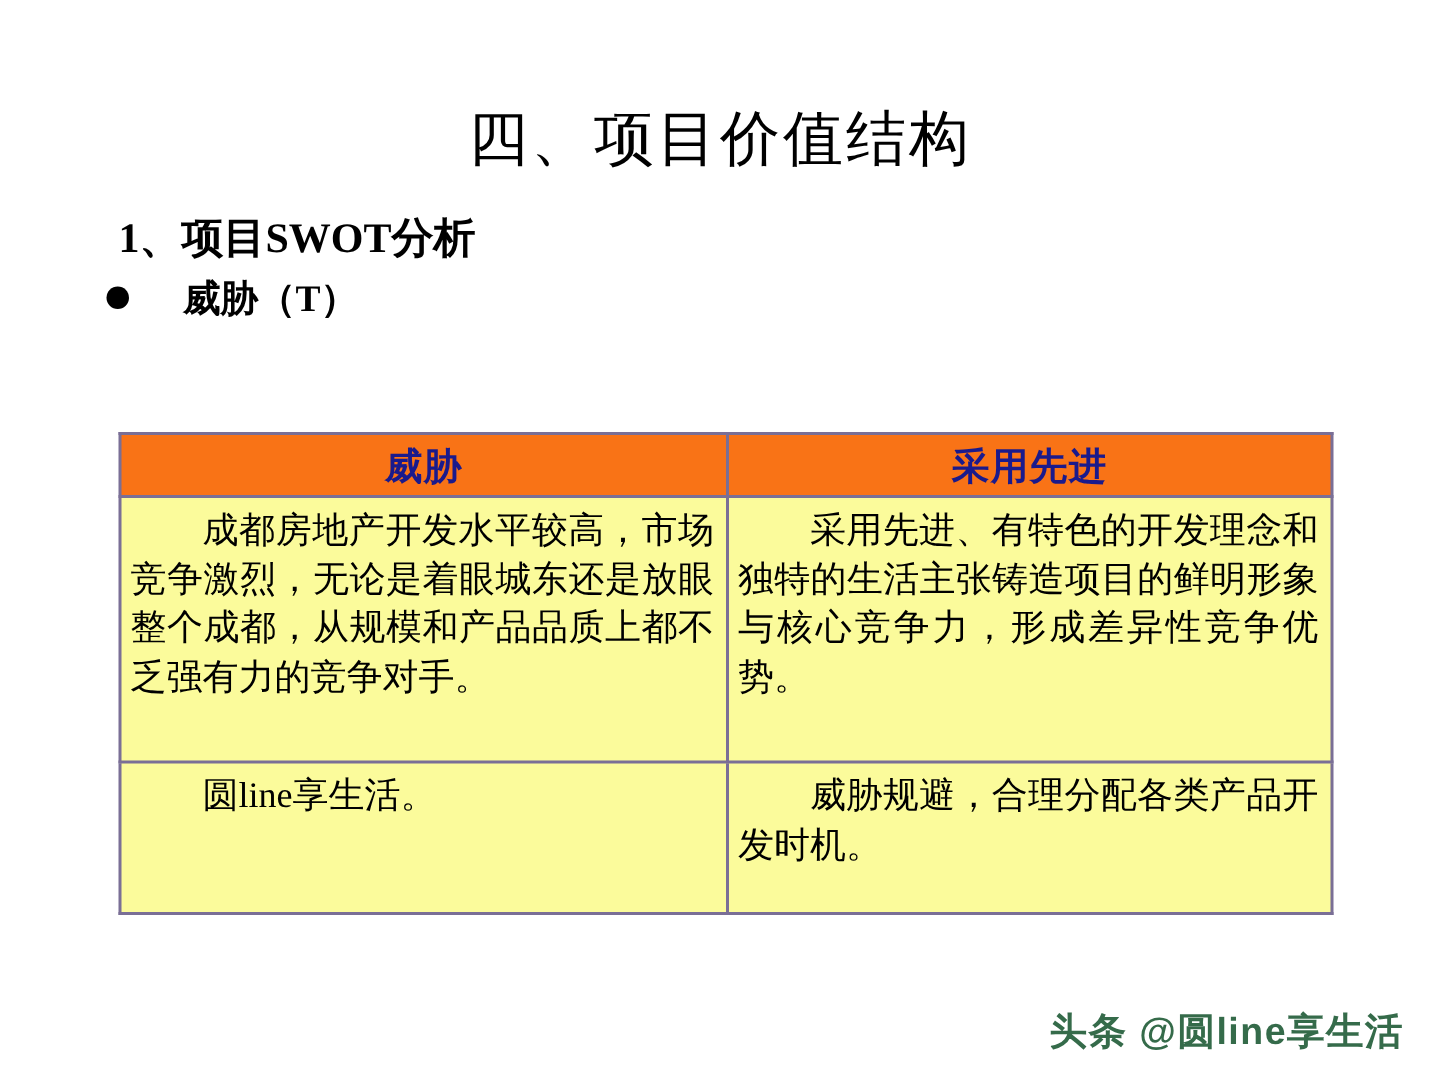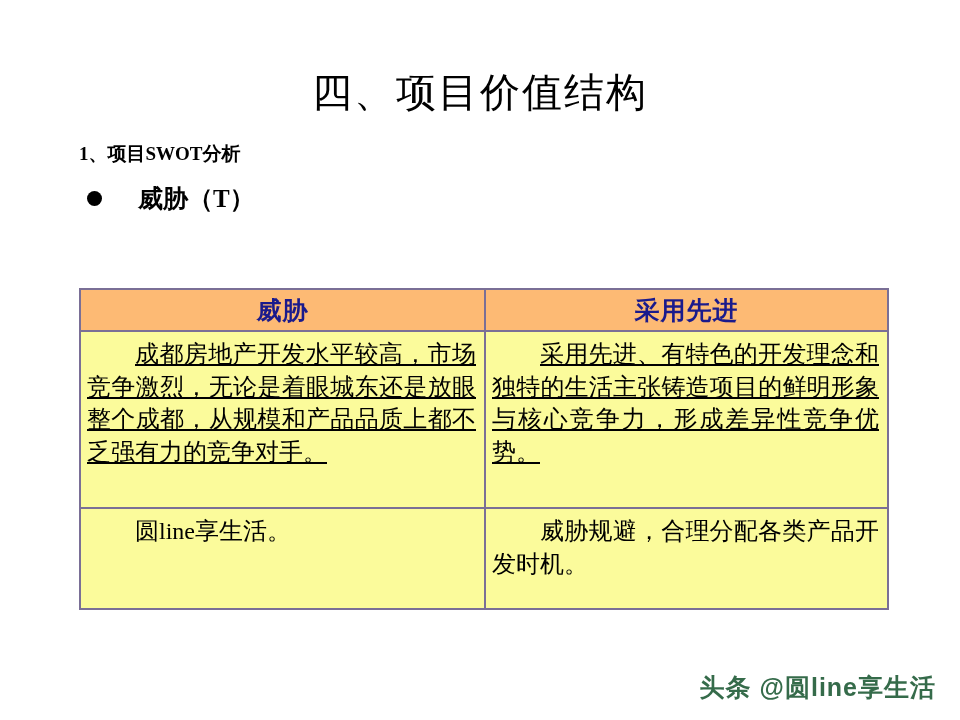--- a/index.html
+++ b/index.html
@@ -37,29 +37,29 @@
     white-space: nowrap;
   }
 
   
   .sub-line {
     position: absolute;
     left: 79px;
     top: 143px;
     font-family: "Liberation Serif", "DejaVu Serif", serif;
     font-weight: bold;
-    font-size: 19px;
+    font-size: 28px;
     line-height: 1.2;
     color: #000000;
     white-space: nowrap;
   }
 
   .bullet-line {
     position: absolute;
-    left: 87px;
+    left: 71px;
     top: 182px;
     display: flex;
     align-items: center;
     font-family: "Liberation Serif", "DejaVu Serif", serif;
     font-weight: bold;
     font-size: 25px;
     color: #000000;
     white-space: nowrap;
   }
   .bullet-dot {
@@ -79,21 +79,21 @@
     top: 288px;
     width: 808px;
     border-collapse: collapse;
     table-layout: fixed;
     border: 2px solid #7a6f96;
   }
   .swot-table col.c1 { width: 405px; }
   .swot-table col.c2 { width: 403px; }
 
   .swot-table th {
-    background: #fdba74;
+    background: #f97316;
     color: #1a1a8c;
     font-family: "Liberation Serif", "DejaVu Serif", serif;
     font-weight: bold;
     font-size: 25px;
     height: 40px;
     text-align: center;
     vertical-align: middle;
     border: 2px solid #7a6f96;
     padding: 0;
     letter-spacing: 1px;
@@ -105,21 +105,21 @@
     font-family: "Liberation Serif", "DejaVu Serif", serif;
     font-size: 24px;
     line-height: 1.36;
     vertical-align: top;
     border: 2px solid #7a6f96;
     padding: 6px 8px 6px 6px;
     text-align: justify;
     text-justify: inter-ideograph;
     text-indent: 2em;
   }
-  .swot-table tr.row-1 td { height: 163px; text-decoration: underline; }
+  .swot-table tr.row-1 td { height: 163px; }
   .swot-table tr.row-2 td { height: 87px; }
 
   
   .watermark {
     position: absolute;
     right: 24px;
     bottom: 16px;
     font-family: "Liberation Sans", "DejaVu Sans", sans-serif;
     font-weight: bold;
     font-size: 25px;

